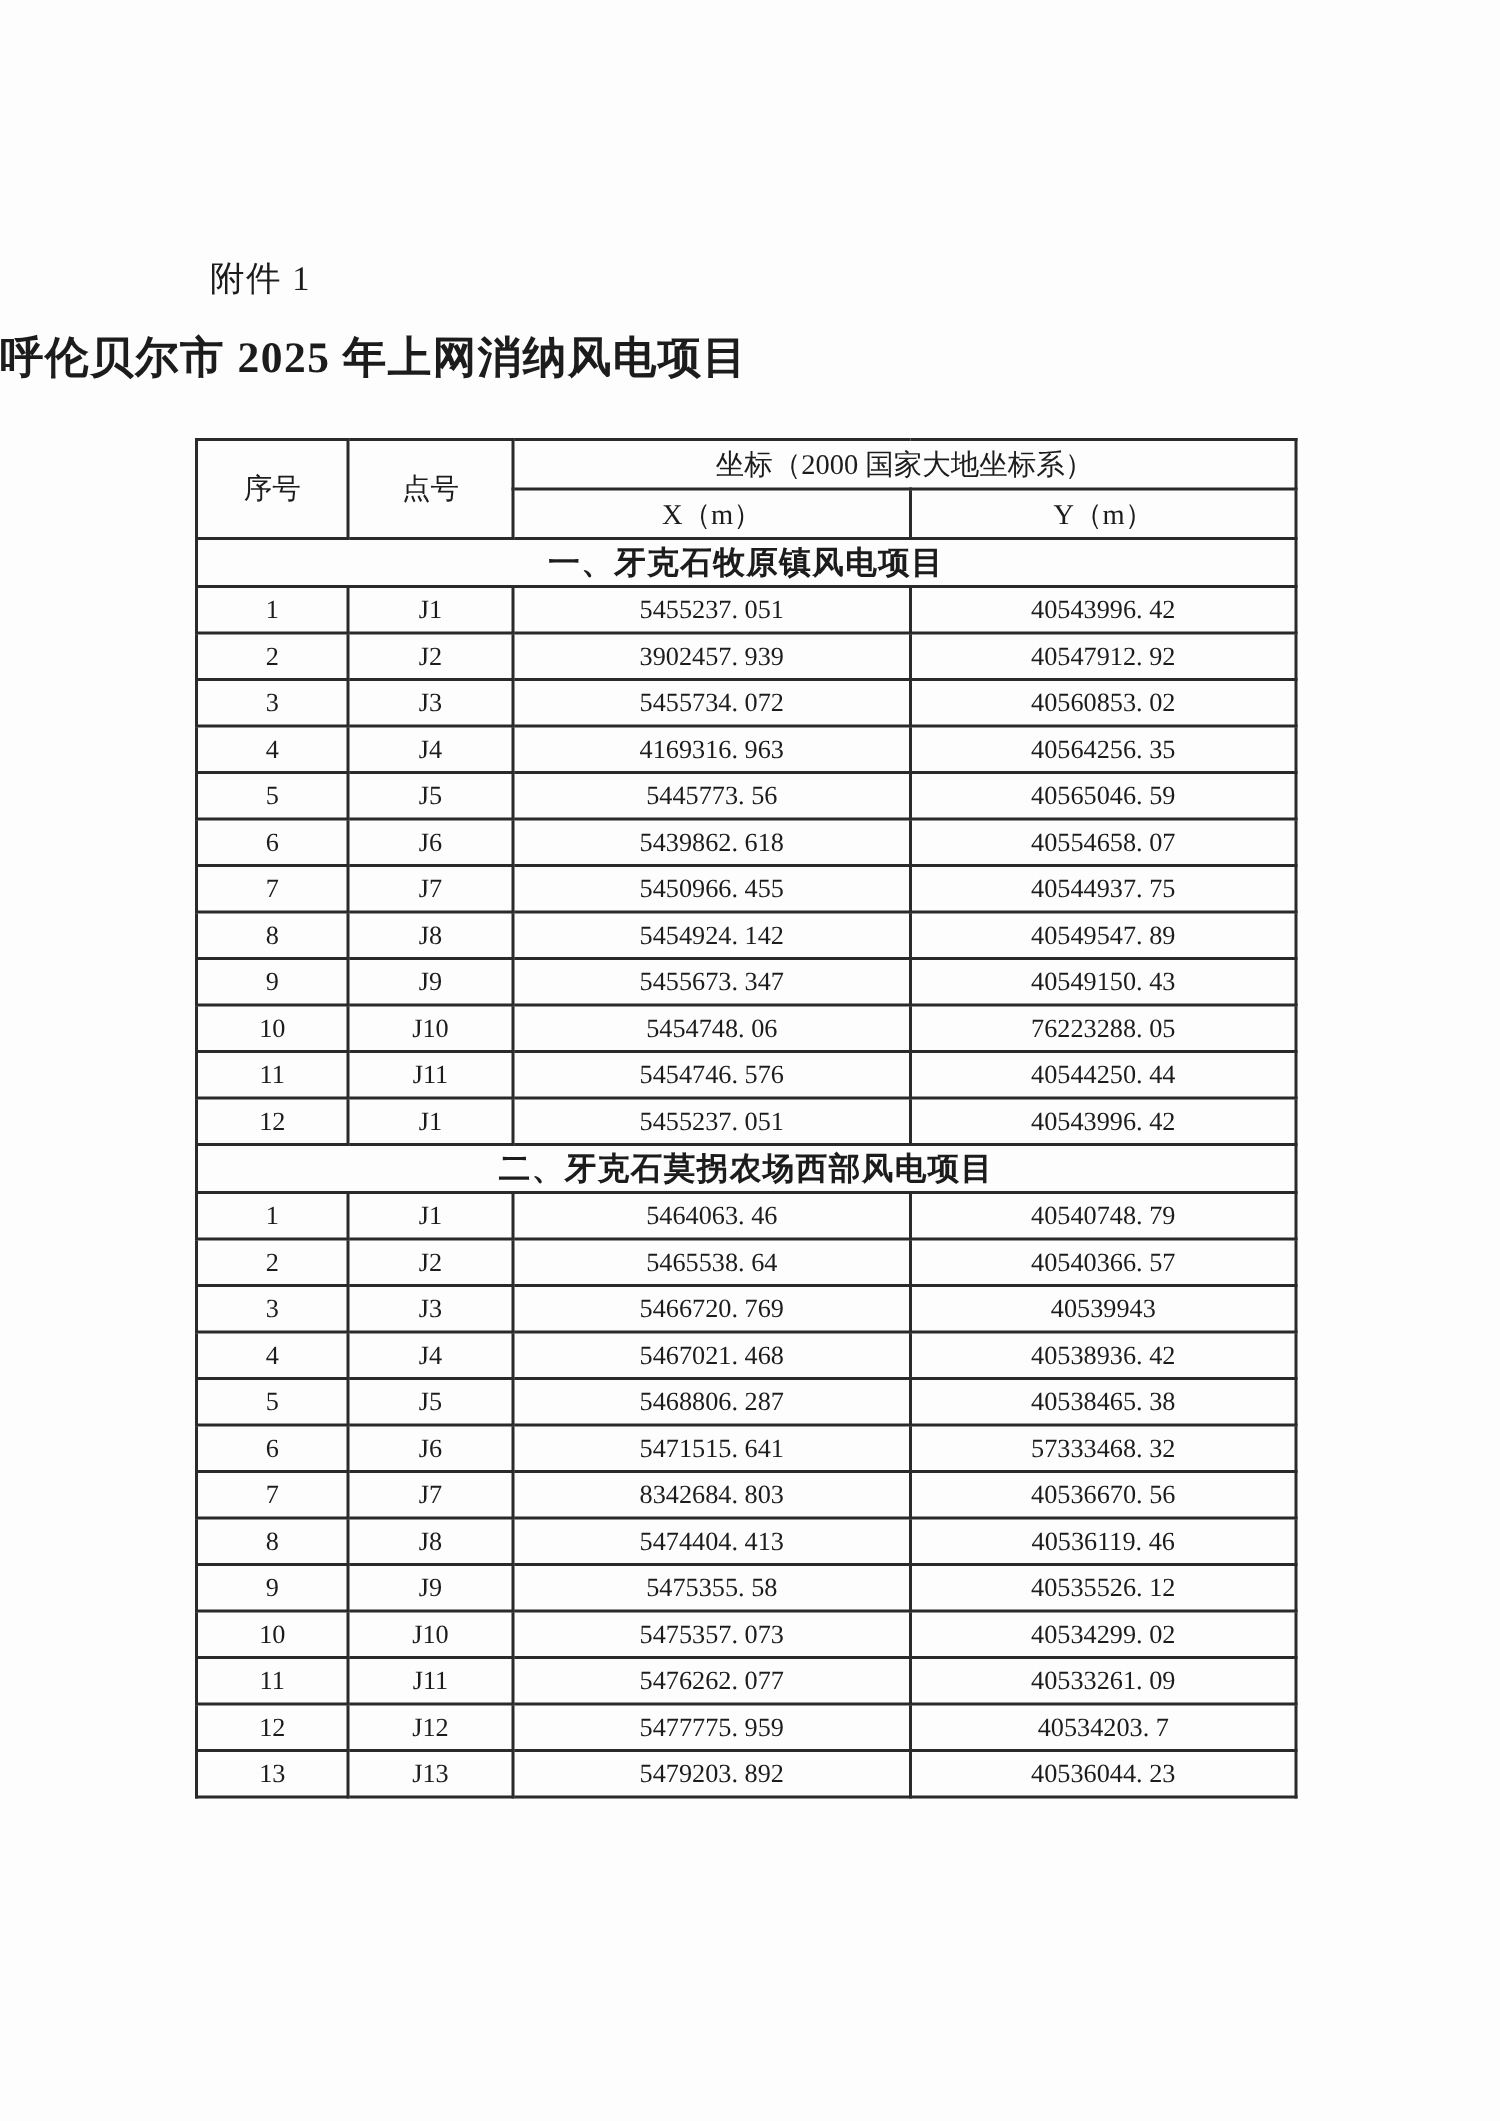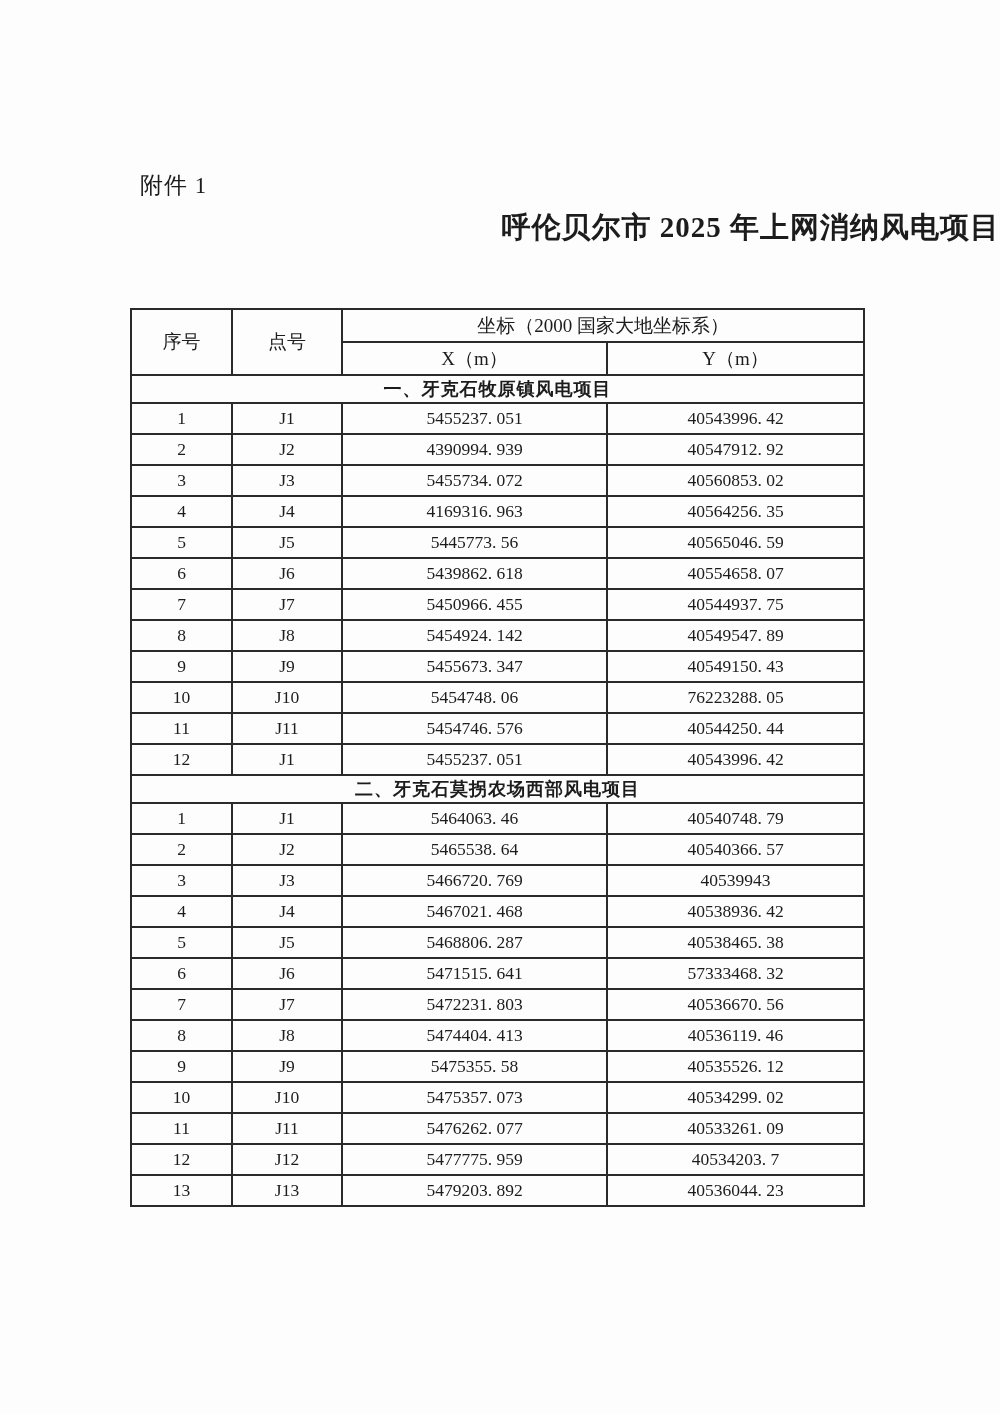--- a/index.html
+++ b/index.html
@@ -15,31 +15,31 @@
     overflow: hidden;
   }
   .attachment-label {
     position: absolute;
     left: 140px; top: 170px;
     font-size: 23px;
     letter-spacing: 1px;
   }
   .doc-title {
     position: absolute;
-    left: 0; top: 204px;
+    left: 0; top: 216px;
     width: 100%;
-    text-align: right;
+    text-align: left;
     font-weight: bold;
     font-size: 29px;
     line-height: 47px;
     letter-spacing: 1px;
   }
   table.coord-table {
     position: absolute;
-    left: 130px; top: 308px;
+    left: 130px; top: 292px;
     width: 733px;
     border-collapse: collapse;
     table-layout: fixed;
   }
   .coord-table col.c-no    { width: 101px; }
   .coord-table col.c-point { width: 110px; }
   .coord-table col.c-x     { width: 265px; }
   .coord-table col.c-y     { width: 257px; }
   .coord-table th, .coord-table td {
     border: 2px solid #2a2a2a;
@@ -53,21 +53,21 @@
     font-size: 19px;
     height: 33px;
     padding: 1px 2px;
   }
   .coord-table td {
     font-size: 17.5px;
     height: 31px;
     padding: 1px 2px;
   }
   .coord-table td.section-title {
-    font-size: 18px;
+    font-size: 21px;
     font-weight: bold;
     height: 28px;
     letter-spacing: 1px;
   }
 </style>
 </head>
 <body>
 
 <div class="page">
 
@@ -101,21 +101,21 @@
         </tr>
         <tr>
           <td>1</td>
           <td>J1</td>
           <td>5455237. 051</td>
           <td>40543996. 42</td>
         </tr>
         <tr>
           <td>2</td>
           <td>J2</td>
-          <td>4390994. 939</td>
+          <td>3902457. 939</td>
           <td>40547912. 92</td>
         </tr>
         <tr>
           <td>3</td>
           <td>J3</td>
           <td>5455734. 072</td>
           <td>40560853. 02</td>
         </tr>
         <tr>
           <td>4</td>
@@ -206,21 +206,21 @@
         </tr>
         <tr>
           <td>6</td>
           <td>J6</td>
           <td>5471515. 641</td>
           <td>57333468. 32</td>
         </tr>
         <tr>
           <td>7</td>
           <td>J7</td>
-          <td>5472231. 803</td>
+          <td>8342684. 803</td>
           <td>40536670. 56</td>
         </tr>
         <tr>
           <td>8</td>
           <td>J8</td>
           <td>5474404. 413</td>
           <td>40536119. 46</td>
         </tr>
         <tr>
           <td>9</td>

